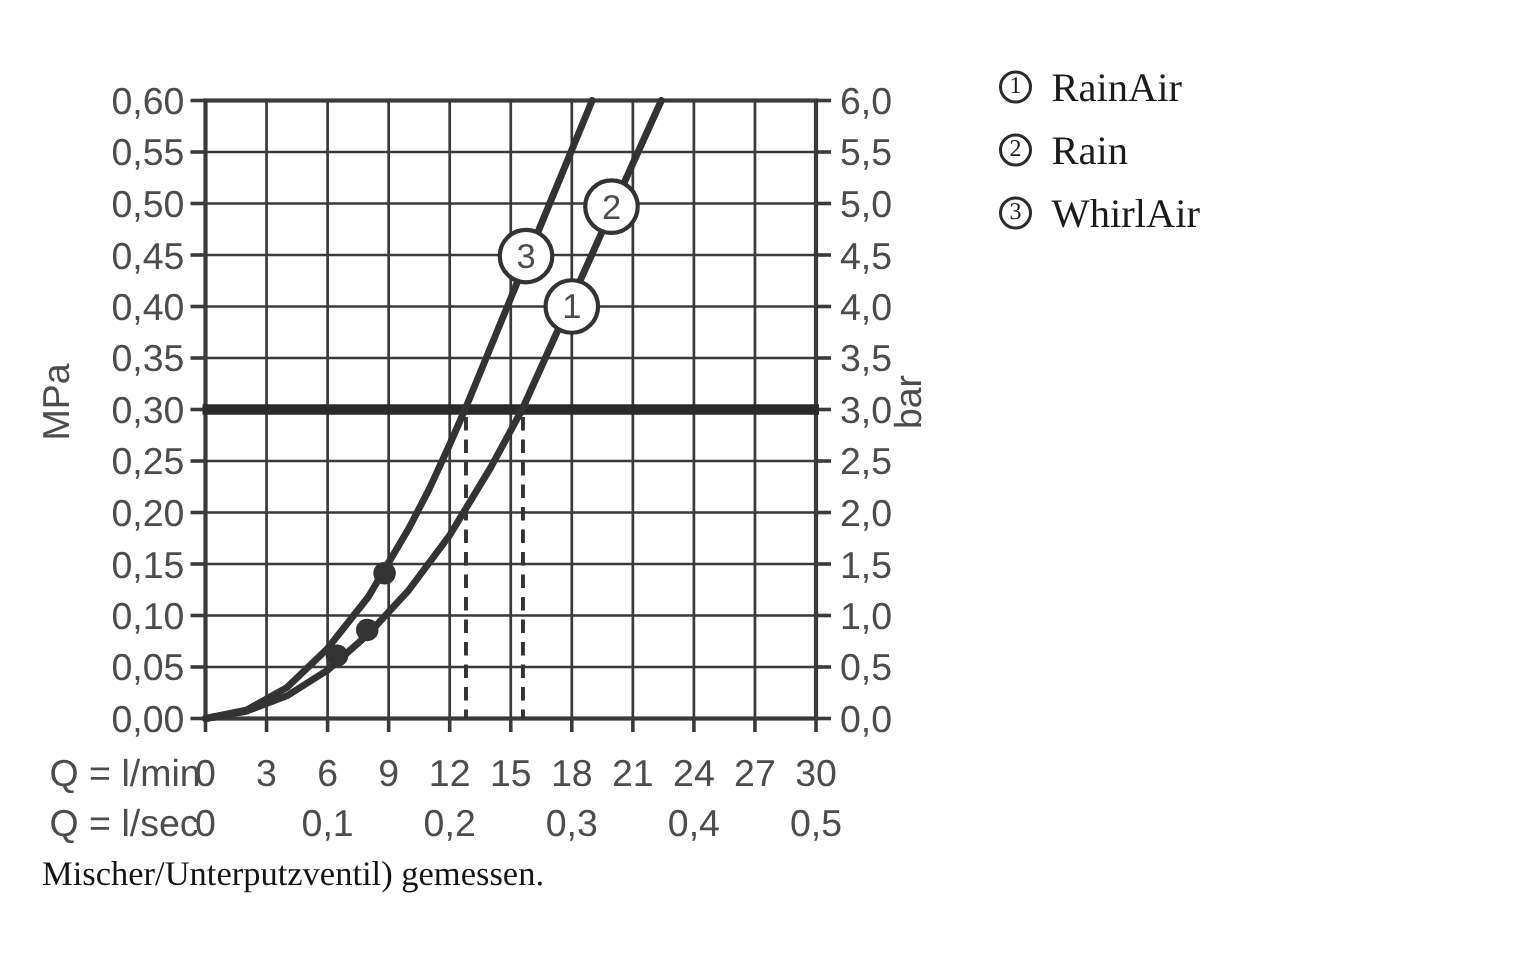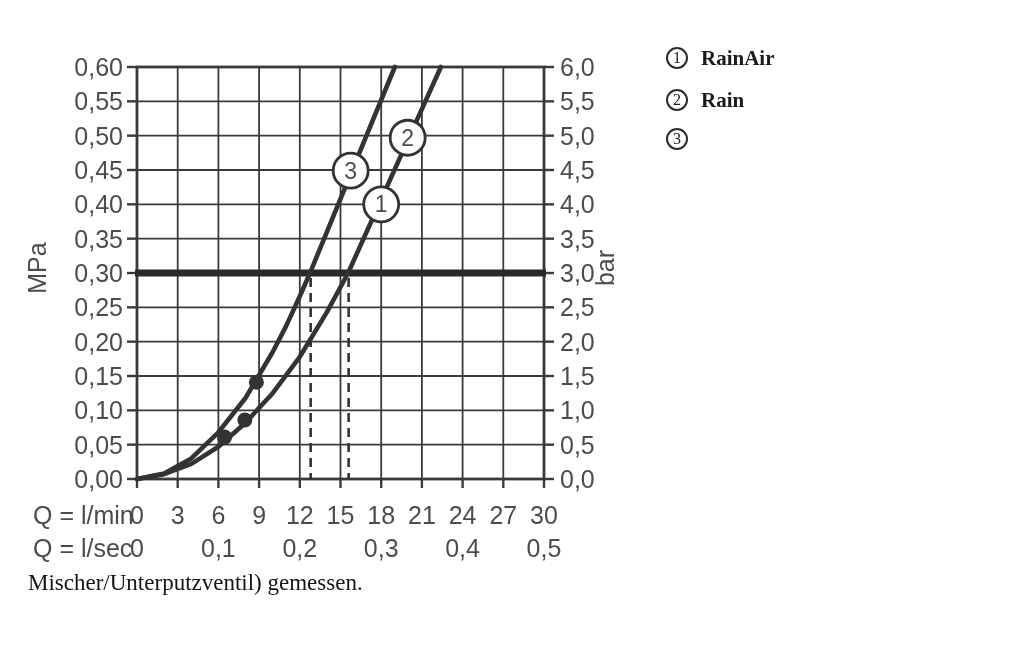--- a/index.html
+++ b/index.html
@@ -13,21 +13,21 @@
     position:absolute;left:666px;top:44px;
     display:flex;flex-direction:column;gap:14px;
     font-family:"Liberation Serif",serif;color:#1b1b1b;
   }
   .legend-item{display:flex;align-items:center;gap:13px;}
   .legend-circle{
     width:22px;height:22px;border:2px solid #2b2b2b;border-radius:50%;
     display:flex;align-items:center;justify-content:center;
     font-size:16px;line-height:1;color:#1b1b1b;box-sizing:border-box;
   }
-  .legend-label{font-size:21px;line-height:28px;font-weight:bold;}
+  .legend-label{font-size:27px;line-height:28px;}
   #caption{
     position:absolute;left:28px;top:566px;width:970px;
     font-family:"Liberation Serif",serif;font-size:23px;line-height:34px;
     color:#141414;
   }
   #caption span{display:block;}
   svg text{font-family:"Liberation Sans",sans-serif;}
 </style>
 </head>
 <body>
@@ -164,18 +164,19 @@
   <div class="legend-item">
     <span class="legend-circle">1</span>
     <span class="legend-label">RainAir</span>
   </div>
   <div class="legend-item">
     <span class="legend-circle">2</span>
     <span class="legend-label">Rain</span>
   </div>
   <div class="legend-item">
     <span class="legend-circle">3</span>
+    <span class="legend-label">WhirlAir</span>
   </div>
 </div>
 
 <div id="caption">
   <span>Mischer/Unterputzventil) gemessen.</span>
 </div>
 
 </body></html>

